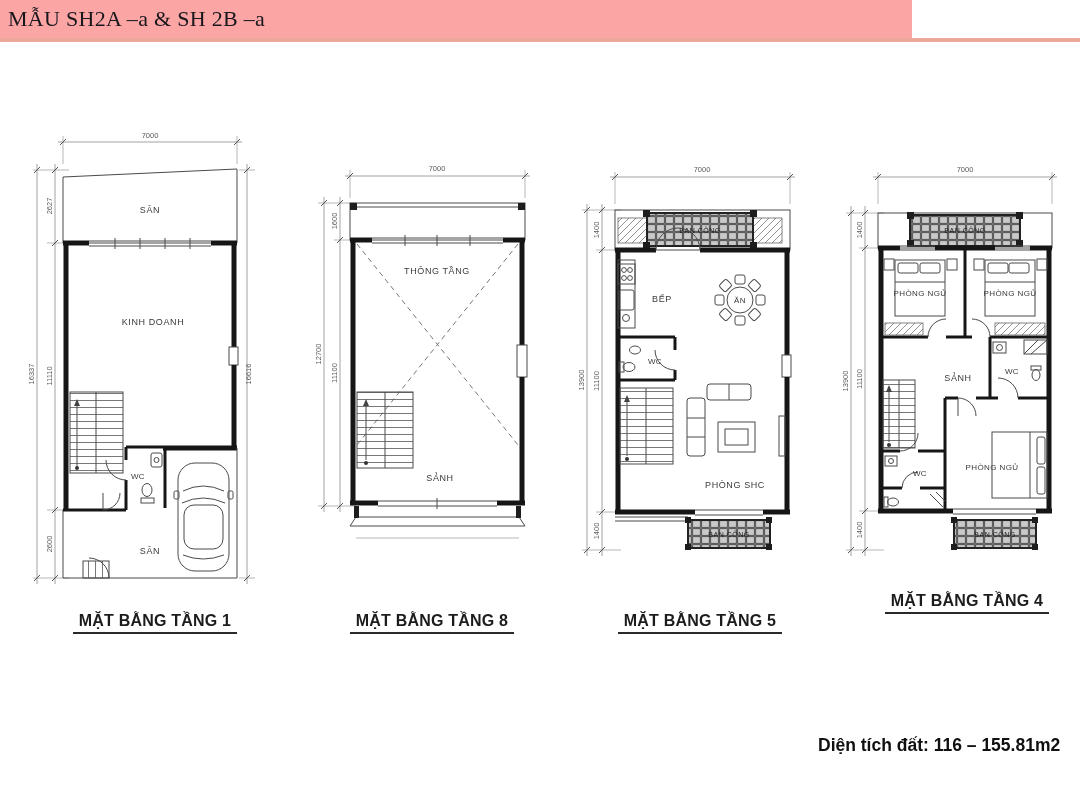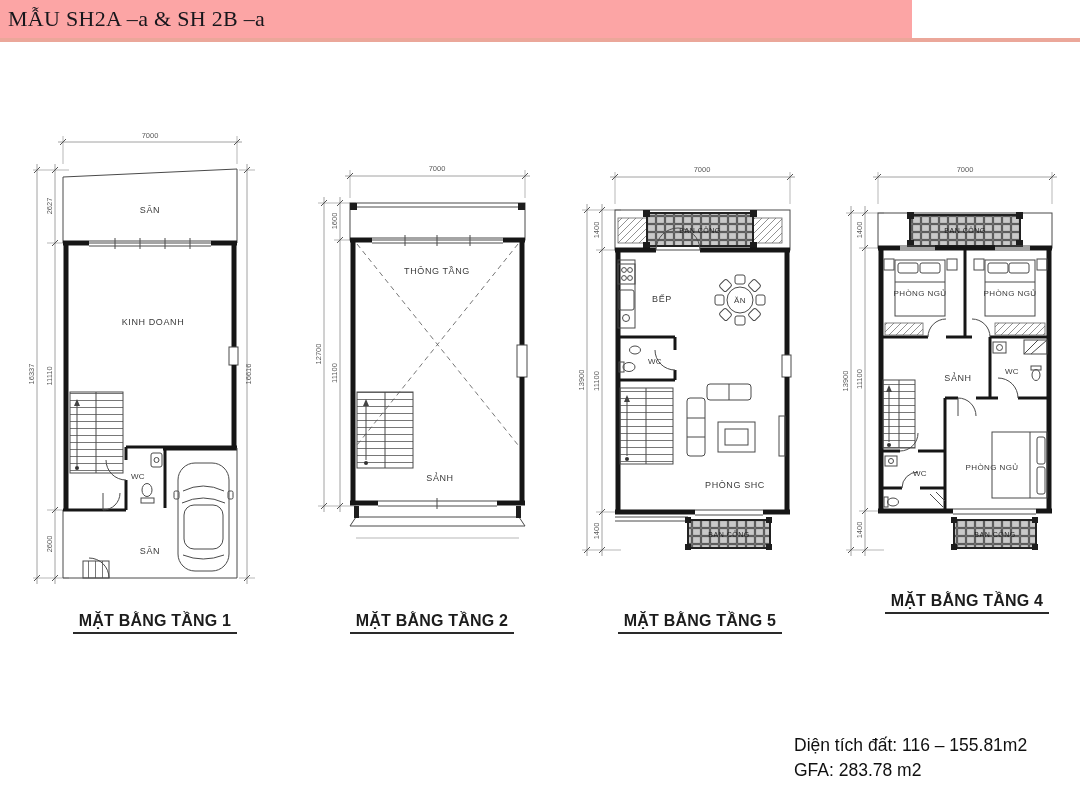--- a/index.html
+++ b/index.html
@@ -6,21 +6,21 @@
   body{width:1080px;height:808px;position:relative;background:#fff;overflow:hidden;
        font-family:"Liberation Sans",sans-serif}
   .header{position:absolute;left:0;top:0;width:912px;height:38px;background:#fca5a5}
   .header-title{font-family:"Liberation Serif",serif;font-size:22px;color:#17171c;
                 padding:6px 0 0 8px;letter-spacing:.3px}
   .accent{position:absolute;left:0;top:38px;width:1080px;height:4px;background:#eba79a}
   .plan{position:absolute}
   .plan-title{position:absolute;width:220px;text-align:center;font-weight:bold;
               font-size:16px;color:#1c1c1c;letter-spacing:.2px}
   .plan-title span{border-bottom:2px solid #2a2a2a;padding:0 6px 3px}
-  .info{position:absolute;left:794px;top:733px;font-weight:normal;font-size:17.5px;
+  .info{position:absolute;left:818px;top:733px;font-weight:bold;font-size:17.5px;
         color:#101010;line-height:25px}
   
   text{font-family:"Liberation Sans",sans-serif}
   .rt{font-size:9px;fill:#3a3a3a;text-anchor:middle;letter-spacing:.6px}
   .rt8{font-size:8px;fill:#3a3a3a;text-anchor:middle;letter-spacing:.4px}
   .bt{font-size:7px;fill:#1c1c1c;text-anchor:middle;letter-spacing:.5px}
   .dt{font-size:7.5px;fill:#5a5a5a;text-anchor:middle}
   .w{stroke:#161616;stroke-width:5;fill:none}
   .w2{stroke:#161616;stroke-width:3;fill:none}
   .t{stroke:#4a4a4a;stroke-width:1;fill:none}
@@ -501,20 +501,19 @@
     <rect x="111" y="357" width="6" height="6" class="b"></rect>
         <rect x="192" y="357" width="6" height="6" class="b"></rect>
     <rect x="111" y="384" width="6" height="6" class="b"></rect>
         <rect x="192" y="384" width="6" height="6" class="b"></rect>
     <text class="bt" x="155" y="377">BAN CÔNG</text>
   </g>
 </svg>
 </div>
 
 <div class="plan-title" style="left:45px;top:612px"><span>MẶT BẰNG TẦNG 1</span></div>
-<div class="plan-title" style="left:322px;top:612px"><span>MẶT BẰNG TẦNG 2</span></div>
+<div class="plan-title" style="left:322px;top:612px"><span>MẶT BẰNG TẦNG 8</span></div>
 <div class="plan-title" style="left:590px;top:612px"><span>MẶT BẰNG TẦNG 5</span></div>
 <div class="plan-title" style="left:857px;top:592px"><span>MẶT BẰNG TẦNG 4</span></div>
 
 <div class="info">
   <div>Diện tích đất: 116 – 155.81m2</div>
-  <div>GFA: 283.78 m2</div>
 </div>
 
 </body></html>

